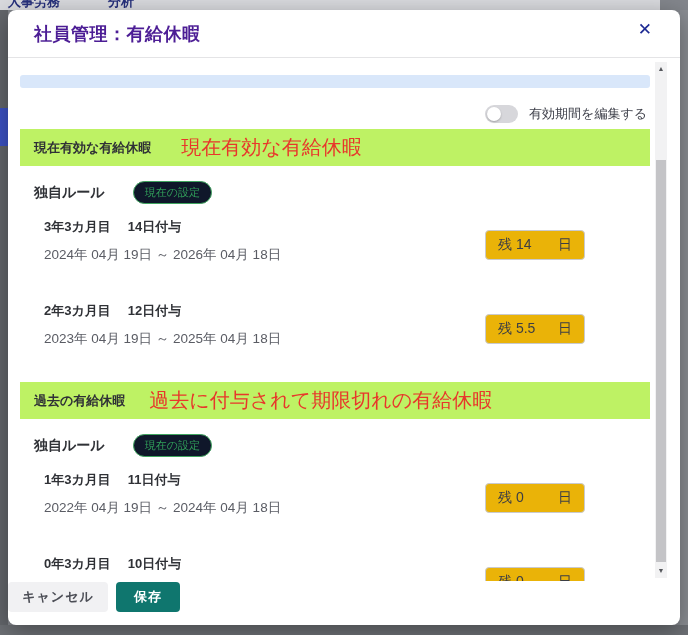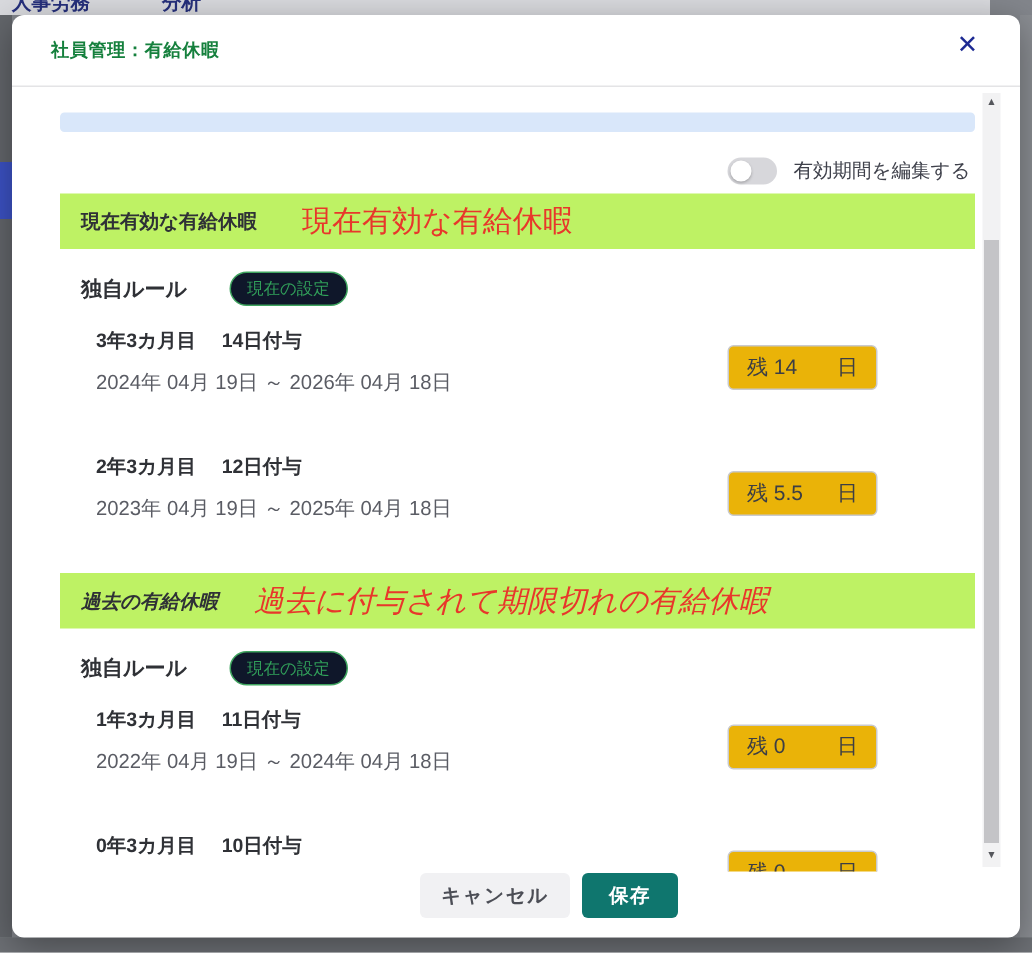--- a/index.html
+++ b/index.html
@@ -18,24 +18,24 @@
   .bg-right { position:absolute; right:0; top:10px; width:8px; height:615px; background:#8a8d92; }
   .bg-bottom { position:absolute; left:0; bottom:0; width:688px; height:10px; background:#6d7075; }
 
   
   .modal {
     position:absolute; left:8px; top:10px; width:672px; height:615px;
     background:#fff; border-radius:8px; box-shadow:0 6px 24px rgba(0,0,0,.35);
     overflow:hidden;
   }
   .modal-header { position:relative; height:48px; border-bottom:1px solid #e4e4e6; display:flex; align-items:center; padding:0 26px; }
-  .modal-title { font-size:12px; font-weight:700; color:#15803d; letter-spacing:.5px;text-align:center; }
+  .modal-title { font-size:18px; font-weight:700; color:#4c1d95; letter-spacing:.5px;text-align:center; }
   .close-btn { position:absolute; right:28px; top:11px; font-size:17px; font-weight:700; color:#1d2a93; cursor:pointer; line-height:1; }
 
-  .modal-body { position:absolute; top:49px; bottom:44px; left:0; right:0; overflow:hidden;margin-left:20px; }
+  .modal-body { position:absolute; top:49px; bottom:44px; left:0; right:0; overflow:hidden; }
   .content { position:absolute; left:0; top:0; right:25px; }
 
   .highlight-bar { margin:16px 5px 0 12px; height:13px; border-radius:3px; background:#d9e7fa; }
 
   .toggle-row { display:flex; justify-content:flex-end; align-items:center; gap:11px; margin:17px 8px 0 0; }
   .toggle { position:relative; width:33px; height:18px; border-radius:9px; background:#d7d7db; cursor:pointer; }
   .toggle .knob { position:absolute; left:2px; top:2px; width:14px; height:14px; border-radius:50%; background:#fff; box-shadow:0 1px 2px rgba(0,0,0,.25); }
   .toggle-label { font-size:13px; color:#3f414b; }
 
   .section-bar { margin:6px 5px 0 12px; height:37px; background:#bef264; display:flex; align-items:center; padding-left:14px; }
@@ -56,21 +56,21 @@
     font-size:14px; color:#3c3e45; cursor:text;
   }
   .sec2 .section-annotation { margin-left:24px; }
 
   
   .scrollbar { position:absolute; right:13px; top:3px; bottom:3px; width:12px; background:#f2f2f3; }
   .sb-arrow { position:absolute; left:0; width:12px; height:10px; font-size:7px; color:#55575c; text-align:center; line-height:10px; cursor:pointer; }
   .sb-up { top:2px; } .sb-down { bottom:2px; }
   .sb-thumb { position:absolute; left:1px; width:10px; top:98px; height:402px; background:#c4c4c7; cursor:grab; }
 
-  .modal-footer { position:absolute; left:0; right:0; bottom:0; height:44px; display:flex; justify-content:center; gap:8px; padding-top:1px;padding-left:44px; }
+  .modal-footer { position:absolute; left:0; right:0; bottom:0; height:44px; display:flex; gap:8px; padding-top:1px; }
   .btn { height:30px; border:none; border-radius:4px; font-family:inherit; font-size:13px; font-weight:700; cursor:pointer; letter-spacing:1px; }
   .btn-cancel { width:100px; background:#f1f1f3; color:#4c4e56; }
   .btn-save { width:64px; background:#0f766e; color:#fff; }
 </style>
 </head>
 <body>
 
 <div class="bg-top">
   <div class="navrow">
     <span class="bg-nav-tab">人事労務</span>
@@ -129,21 +129,21 @@
           <span>2年3カ月目</span>
           <span>12日付与</span>
         </div>
         <div class="leave-period">2023年 04月 19日 ～ 2025年 04月 18日</div>
         <div class="remain-box">
           <span>残 5.5</span>
           <span>日</span>
         </div>
       </div>
 
-      <div class="section-bar sec2" style="margin-top:22px;font-style:italic;">
+      <div class="section-bar sec2" style="margin-top:22px;">
         <span class="section-label">過去の有給休暇</span>
         <span class="section-annotation">過去に付与されて期限切れの有給休暇</span>
       </div>
 
       <div class="rule-row">
         <span class="rule-label">独自ルール</span>
         <span class="rule-badge">現在の設定</span>
       </div>
 
       <div class="leave-item">

